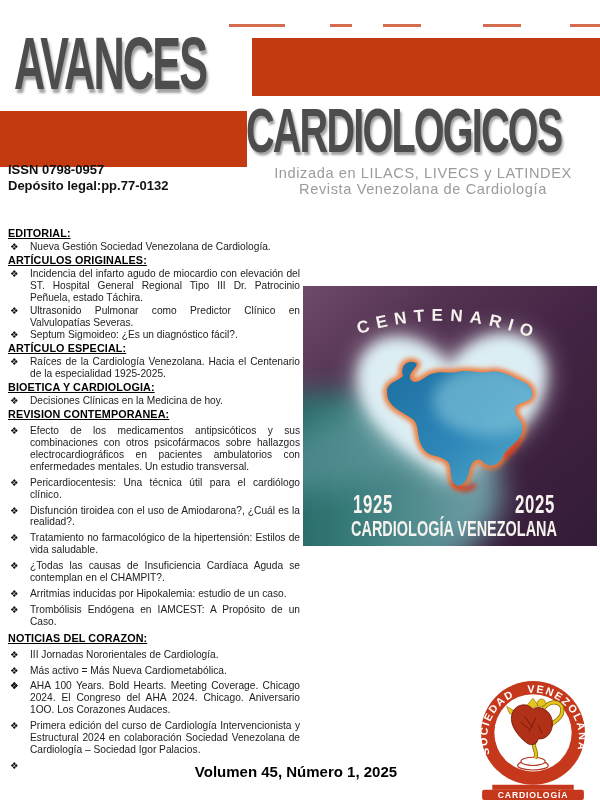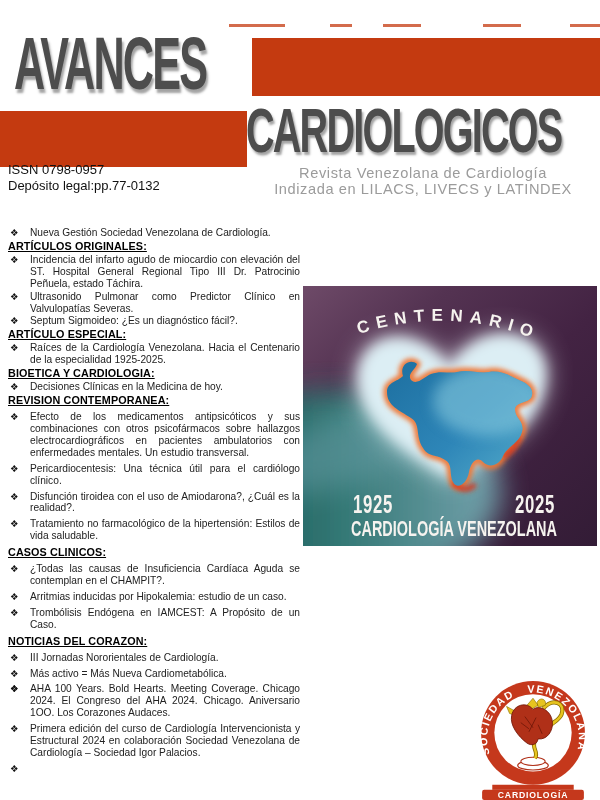--- a/index.html
+++ b/index.html
@@ -21,21 +21,21 @@
     color:var(--title-gray);letter-spacing:-3px;white-space:nowrap;
     transform:scale(0.60,1.04);transform-origin:left top;
     text-shadow:3px 3px 3px rgba(50,50,50,.45);z-index:3;
   }
   .title-cardiologicos{
     position:absolute;left:246px;top:74px;font-size:66px;font-weight:bold;line-height:1;
     color:var(--title-gray);letter-spacing:-3px;white-space:nowrap;
     transform:scale(0.60,0.96);transform-origin:left top;
     text-shadow:3px 3px 3px rgba(50,50,50,.45);z-index:3;
   }
-  .issn-box{position:absolute;left:8px;top:138px;font-size:13px;font-weight:normal;color:#111;line-height:16px;}
+  .issn-box{position:absolute;left:8px;top:138px;font-size:13px;font-weight:bold;color:#111;line-height:16px;}
   .subtitles{position:absolute;left:248px;top:142px;width:350px;text-align:center;
     color:var(--subtitle-gray);font-size:14.6px;line-height:15.5px;letter-spacing:.6px;}
   
   .toc{position:absolute;left:8px;top:202px;width:292px;}
   .toc-heading{
     font-size:10.8px;font-weight:bold;color:#000;text-decoration:underline;
     line-height:13px;margin-top:1px;letter-spacing:.1px;
   }
   .toc-item{position:relative;padding-left:22px;margin:1px 0 1px 0;
     font-size:10.2px;line-height:11.9px;color:#222;
@@ -66,26 +66,27 @@
   <div class="red-block-bottom"></div>
   <div class="title-avances">AVANCES</div>
   <div class="title-cardiologicos">CARDIOLOGICOS</div>
 
   <div class="issn-box">
     <div>ISSN 0798-0957</div>
     <div>Depósito legal:pp.77-0132</div>
   </div>
 
   <div class="subtitles">
+    <div>Indizada en LILACS, LIVECS y LATINDEX</div>
     <div>Revista Venezolana de Cardiología</div>
-    <div>Indizada en LILACS, LIVECS y LATINDEX</div>
   </div>
 
   <div class="toc">
       <div class="toc-section">
+        <div class="toc-heading">EDITORIAL:</div>
         <div class="toc-item"><span class="bullet">❖</span><span>Nueva Gestión Sociedad Venezolana de Cardiología.</span></div>
       </div>
       <div class="toc-section">
         <div class="toc-heading">ARTÍCULOS ORIGINALES:</div>
         <div class="toc-item"><span class="bullet">❖</span><span>Incidencia del infarto agudo de miocardio con elevación del ST. Hospital General Regional Tipo III Dr. Patrocinio Peñuela, estado Táchira.</span></div>
         <div class="toc-item"><span class="bullet">❖</span><span>Ultrasonido Pulmonar como Predictor Clínico en Valvulopatías Severas.</span></div>
         <div class="toc-item"><span class="bullet">❖</span><span>Septum Sigmoideo: ¿Es un diagnóstico fácil?.</span></div>
       </div>
       <div class="toc-section">
         <div class="toc-heading">ARTÍCULO ESPECIAL:</div>
@@ -96,21 +97,20 @@
         <div class="toc-item"><span class="bullet">❖</span><span>Decisiones Clínicas en la Medicina de hoy.</span></div>
       </div>
       <div class="toc-section spaced">
         <div class="toc-heading">REVISION CONTEMPORANEA:</div>
         <div class="toc-item"><span class="bullet">❖</span><span>Efecto de los medicamentos antipsicóticos y sus combinaciones con otros psicofármacos sobre hallazgos electrocardiográficos en pacientes ambulatorios con enfermedades mentales. Un estudio transversal.</span></div>
         <div class="toc-item"><span class="bullet">❖</span><span>Pericardiocentesis: Una técnica útil para el cardiólogo clínico.</span></div>
         <div class="toc-item"><span class="bullet">❖</span><span>Disfunción tiroidea con el uso de Amiodarona?, ¿Cuál es la realidad?.</span></div>
         <div class="toc-item"><span class="bullet">❖</span><span>Tratamiento no farmacológico de la hipertensión: Estilos de vida saludable.</span></div>
       </div>
       <div class="toc-section spaced">
-        <div class="toc-heading">CASOS CLINICOS:</div>
         <div class="toc-item"><span class="bullet">❖</span><span>¿Todas las causas de Insuficiencia Cardíaca Aguda se contemplan en el CHAMPIT?.</span></div>
         <div class="toc-item"><span class="bullet">❖</span><span>Arritmias inducidas por Hipokalemia: estudio de un caso.</span></div>
         <div class="toc-item"><span class="bullet">❖</span><span>Trombólisis Endógena en IAMCEST: A Propósito de un Caso.</span></div>
       </div>
       <div class="toc-section spaced">
         <div class="toc-heading">NOTICIAS DEL CORAZON:</div>
         <div class="toc-item"><span class="bullet">❖</span><span>III Jornadas Nororientales de Cardiología.</span></div>
         <div class="toc-item"><span class="bullet">❖</span><span>Más activo = Más Nueva Cardiometabólica.</span></div>
         <div class="toc-item"><span class="bullet">❖</span></div>
         <div class="toc-item"><span class="bullet">❖</span><span>AHA 100 Years. Bold Hearts. Meeting Coverage. Chicago 2024.  El Congreso del AHA 2024. Chicago. Aniversario 1OO. Los Corazones Audaces.</span></div>
@@ -204,14 +204,15 @@
       <path d="M56,31 C50,23 37,26 35,37 C33,47 42,58 50,64 C54,67 60,66 61,60 C70,61 76,52 75,43 C74,32 62,26 56,31 Z" fill="#b03018" stroke="#6e1608" stroke-width="0.8"></path>
       <path d="M48,38 L56,49 M59,39 L52,53 M61,46 L65,55 M44,44 L52,50" stroke="#6e1608" stroke-width="0.8" fill="none"></path>
     </g>
 
     <text x="56" y="103" text-anchor="middle" font-family="Liberation Sans, sans-serif" font-size="6.5" font-weight="bold" fill="#C5381C" letter-spacing="1">DE</text>
     <rect x="16" y="105" width="80" height="5" class="logo-red"></rect>
     <path class="logo-red" d="M8,110 h96 a2,2 0 0 1 2,2 v6 a2,2 0 0 1 -2,2 h-6 v3 h-8 v-3 h-68 v3 h-8 v-3 h-6 a2,2 0 0 1 -2,-2 v-6 a2,2 0 0 1 2,-2 Z"></path>
     <text x="56" y="118.5" text-anchor="middle" font-family="Liberation Sans, sans-serif" font-size="8.5" font-weight="bold" fill="#fff" letter-spacing="0.8">CARDIOLOGÍA</text>
   </svg>
 
+  <div class="volumen">Volumen 45, Número  1, 2025</div>
 
 </div>
 
 </body></html>

